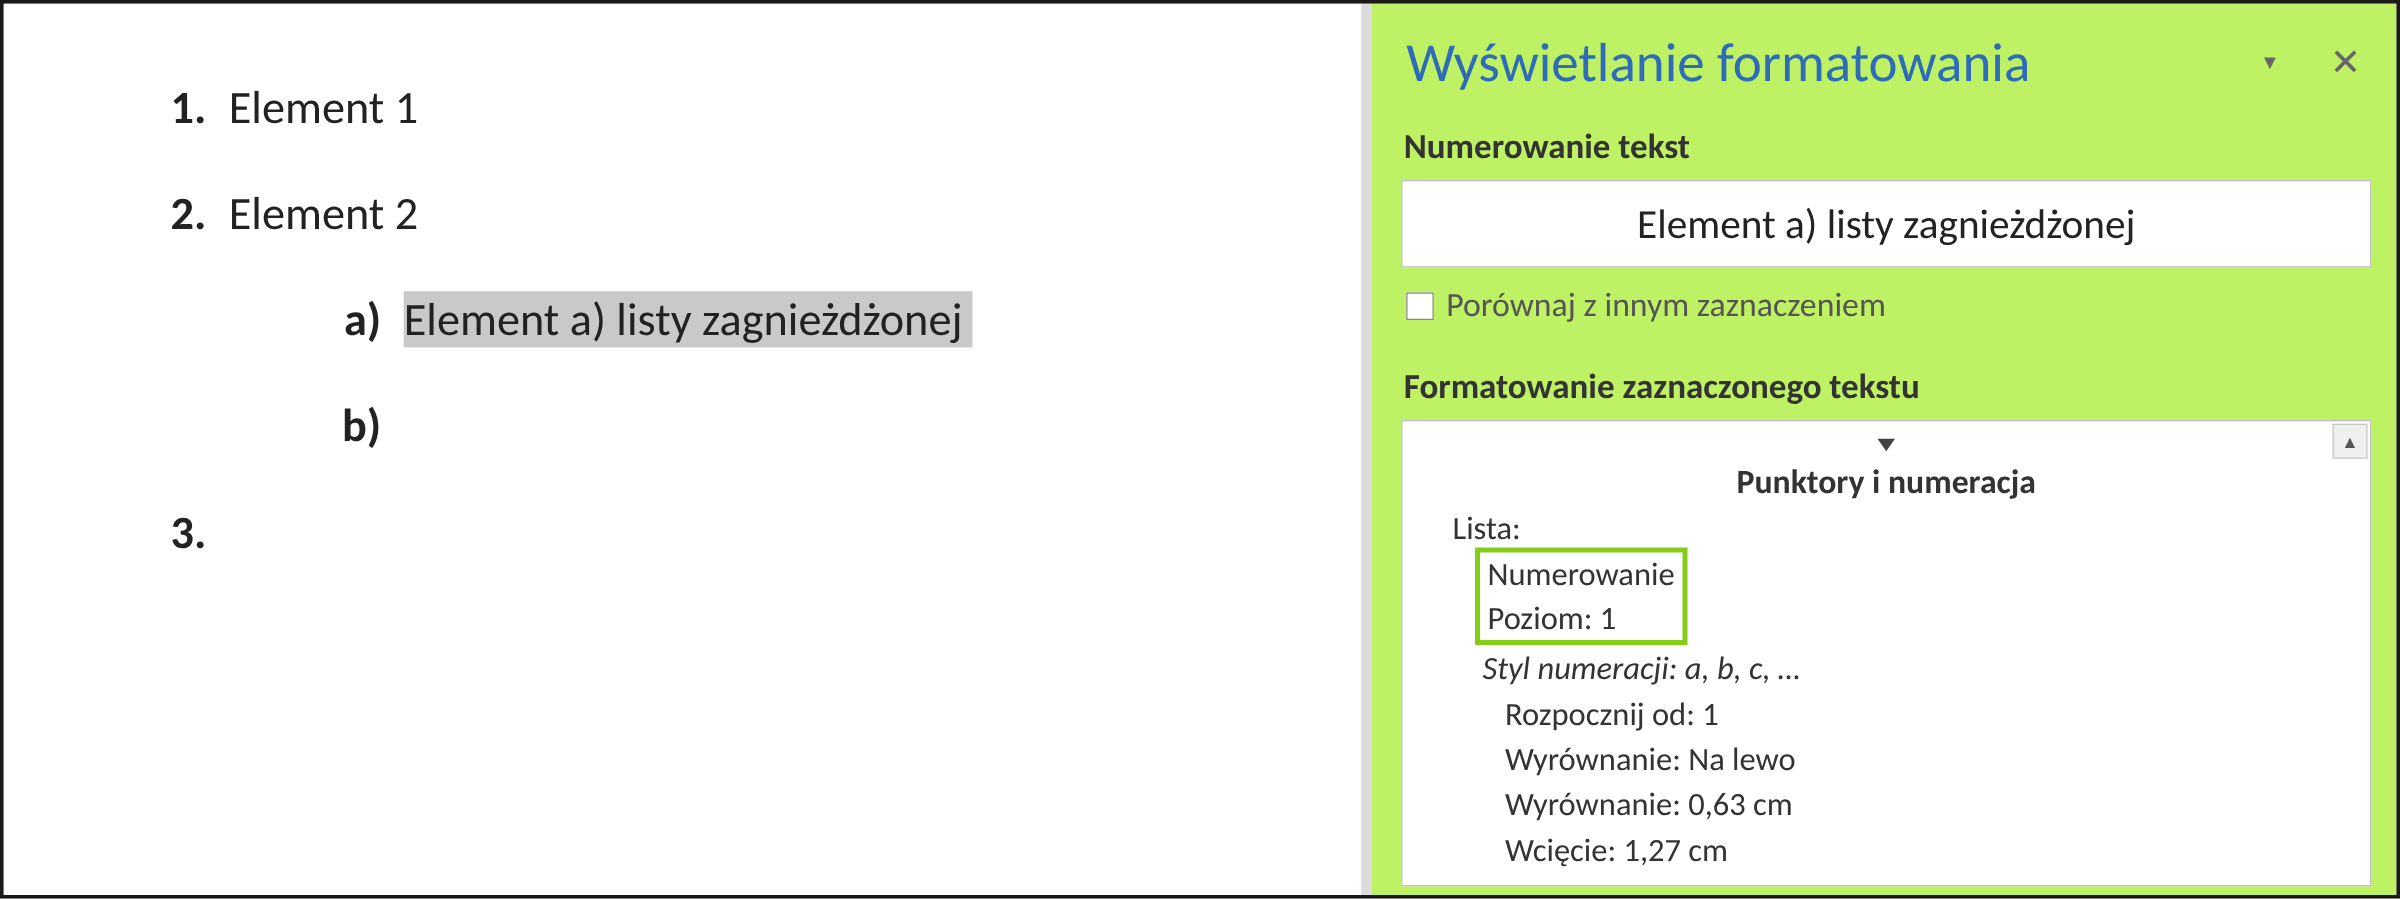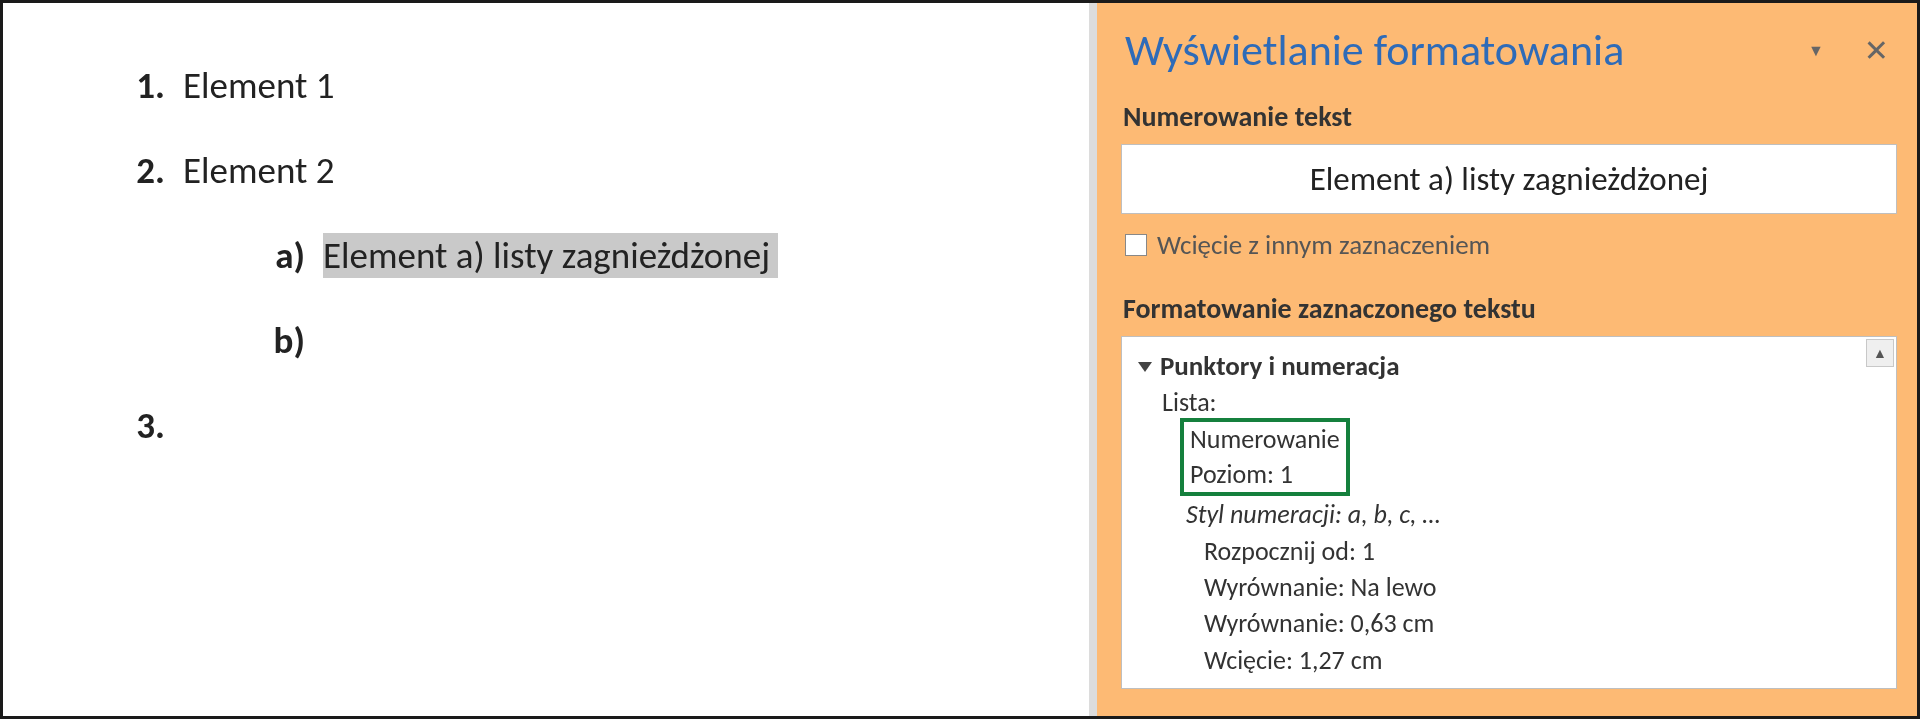--- a/index.html
+++ b/index.html
@@ -40,21 +40,21 @@
     .doc-list .selected .txt {
       background: #c9c9c9;
       padding-right: 8px;
     }
     .pane-gap {
       width: 8px;
       background: #dcdcdc;
     }
     .task-pane {
       width: 820px;
-      background: #fdba74;
+      background: #bef264;
       position: relative;
       padding: 12px 20px 10px 24px;
     }
     .tp-header {
       display: flex;
       align-items: center;
       justify-content: space-between;
       padding: 8px 4px 20px 4px;
     }
     .tp-title {
@@ -101,35 +101,36 @@
       color: #333;
       margin-top: 8px;
     }
     .fmt-tree .heading-row {
       display: flex;
       align-items: center;
       gap: 8px;
       font-weight: bold;
       font-size: 27px;
       margin-bottom: 4px;
+      flex-direction: column;
     }
     .tri {
       display: inline-block;
       width: 0; height: 0;
       border-left: 7px solid transparent;
       border-right: 7px solid transparent;
       border-top: 10px solid #444;
       transform: rotate(0deg);
       margin-top: 2px;
     }
     .fmt-tree .lbl { margin-left: 24px; }
     .fmt-tree .val { margin-left: 48px; line-height: 1.4; font-style: italic; }
     .fmt-tree .val2 { margin-left: 66px; line-height: 1.4; }
     .red-box {
-      border: 4px solid #15803d;
+      border: 4px solid #84cc16;
       padding: 0 6px;
       display: inline-block;
       margin-left: 42px;
       line-height: 1.35;
     }
     .scroll-btn {
       position: absolute;
       top: 2px; right: 2px;
       width: 28px; height: 28px;
       background: #efefef;
@@ -174,21 +175,21 @@
         <span>▼</span>
         <span style="font-size:30px;">✕</span>
       </div>
     </div>
 
     <div class="label-sec">Numerowanie tekst</div>
     <div class="sel-text-box">Element a) listy zagnieżdżonej</div>
 
     <div class="checkbox-row">
       <span class="checkbox-box"></span>
-      <span>Wcięcie z innym zaznaczeniem</span>
+      <span>Porównaj z innym zaznaczeniem</span>
     </div>
 
     <div class="label-sec">Formatowanie zaznaczonego tekstu</div>
 
     <div class="fmt-box">
       <div class="scroll-btn">▲</div>
       <div class="fmt-tree">
         <div class="heading-row">
           <span class="tri"></span>
           <span>Punktory i numeracja</span>

